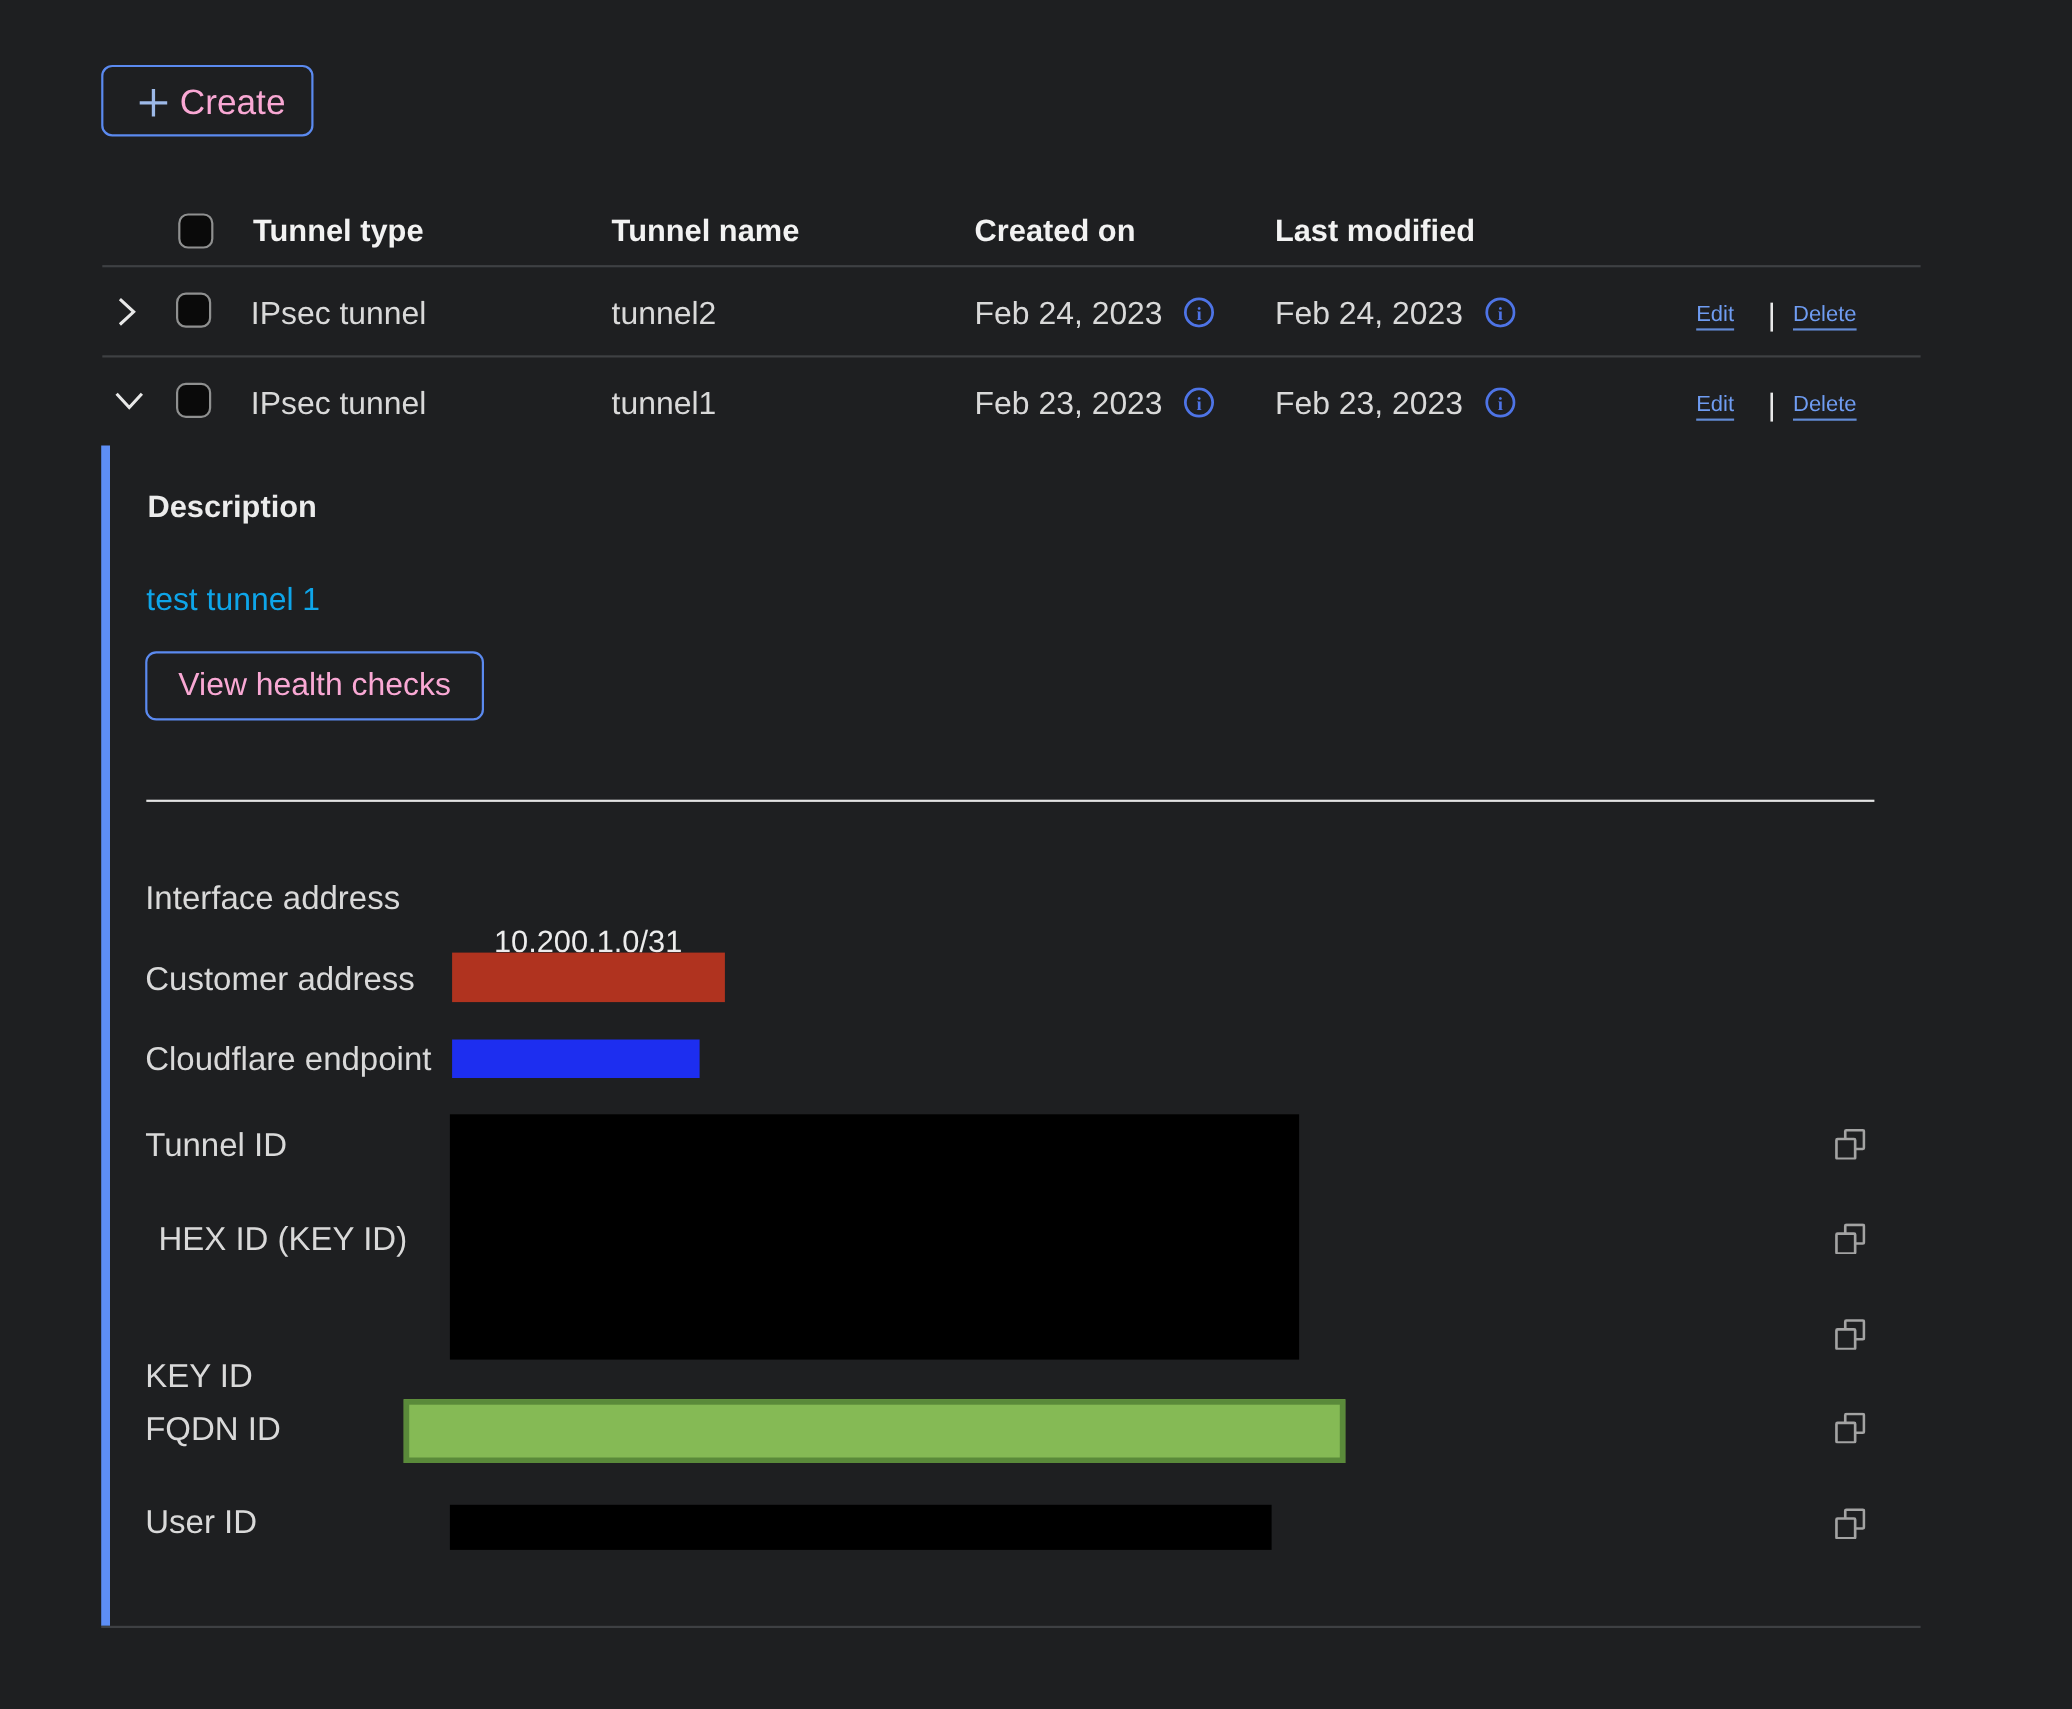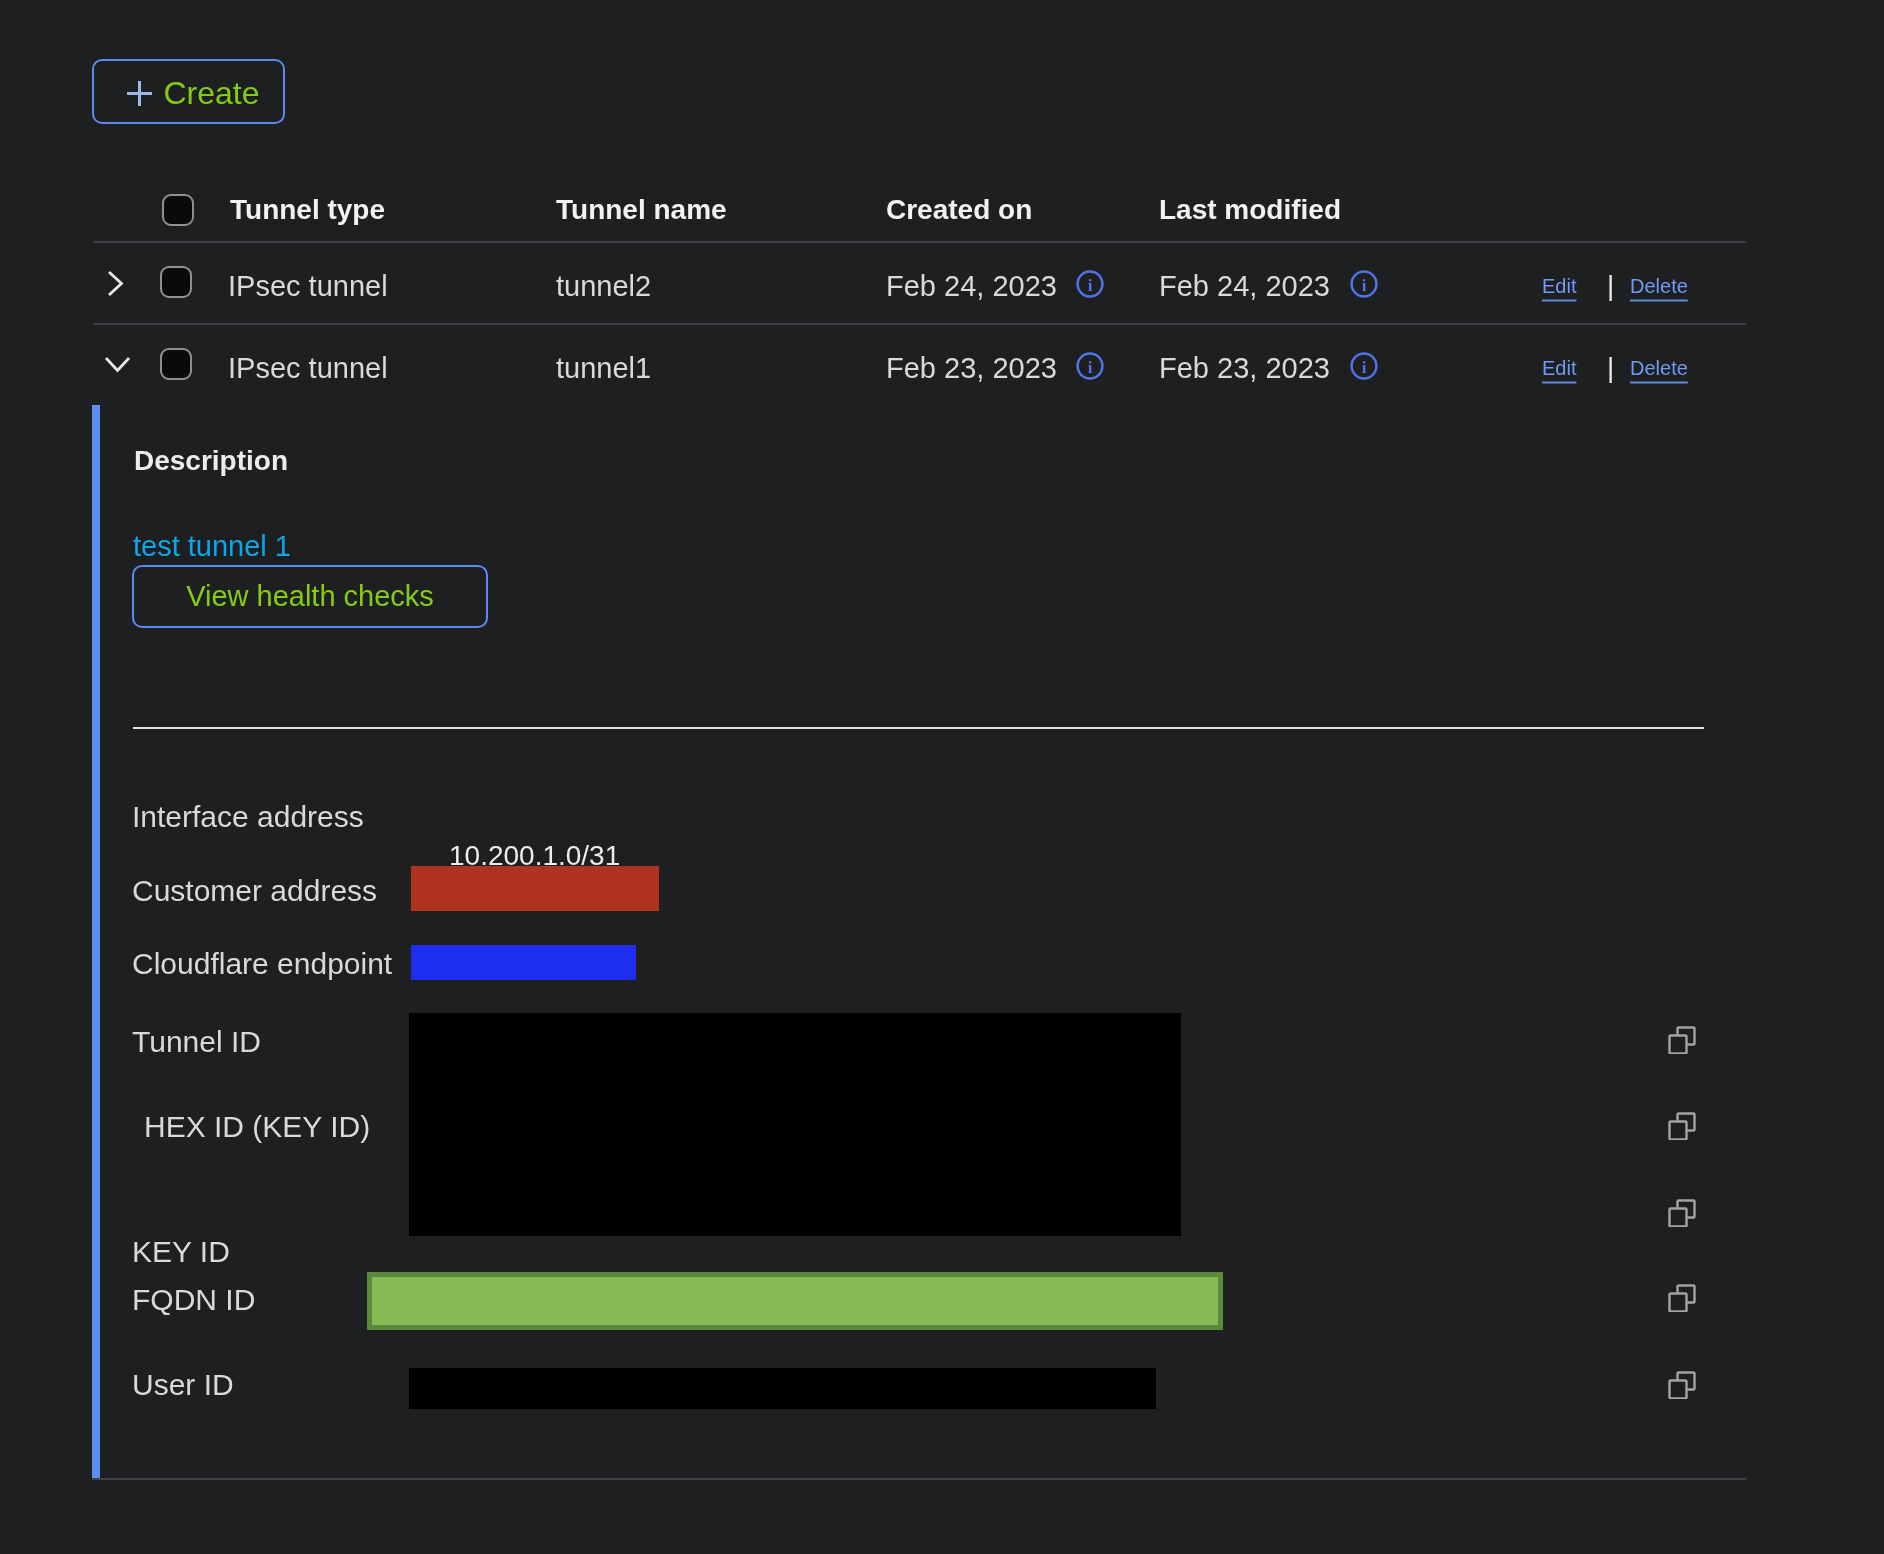--- a/index.html
+++ b/index.html
@@ -5,21 +5,21 @@
   * { margin:0; padding:0; box-sizing:border-box; }
   html,body { width:1884px; height:1554px; background:#1e1f21; overflow:hidden; }
   body { font-family:"Liberation Sans", sans-serif; position:relative; }
   .abs { position:absolute; }
   .t { position:absolute; transform:translateY(-50%); white-space:nowrap; font-size:29px; color:#d9d9d9;text-align:center; }
   .white { color:#ececec; }
   .bold { font-weight:bold; color:#f2f2f2; font-size:28px; }
   .link { font-size:20px; color:#6f9cf2; text-decoration:underline; text-decoration-color:rgba(111,156,242,.85); text-underline-offset:7px; text-decoration-thickness:2px; }
   .hline { position:absolute; height:2px; background:#3e4043; }
   .btn { position:absolute; border:2px solid #5b8af0; border-radius:10px; background:transparent;
-         color:#84cc16; font-size:32px; display:flex; align-items:center; justify-content:center; }
+         color:#f9a8d4; font-size:32px; display:flex; align-items:center; justify-content:center; }
   .lbl { font-size:30px; }
   .cb { position:absolute; width:32px; height:32px; border:2px solid #8f9090; border-radius:9px; background:#0a0a0a; }
 </style>
 </head>
 <body>
 
 <div class="btn" style="left:92px; top:59px; width:193px; height:65px; font-size:32px; padding-left:9px; padding-top:3px;">
   <svg width="27" height="27" viewBox="0 0 27 27" style="margin-right:10px;">
     <path d="M13.5 1 V26 M1 13.5 H26" stroke="#9db9e8" stroke-width="3" fill="none"></path>
   </svg>
@@ -71,21 +71,21 @@
   <text x="14" y="21" font-family="Liberation Serif, serif" font-size="17" fill="#4e74e6" text-anchor="middle" font-weight="bold">i</text>
 </svg>
 <div class="t link" style="left:1542px; top:368px;">Edit</div>
 <div class="t" style="left:1607px; top:368px; color:#e8e8e8; font-size:28px;">|</div>
 <div class="t link" style="left:1630px; top:368px;">Delete</div>
 
 <div class="abs" style="left:92px; top:405px; width:8px; height:1073px; background:#5d8ef6;"></div>
 
 <div class="t" style="left:134px; top:461px; font-size:28px; font-weight:bold; color:#ececec;">Description</div>
 <div class="t" style="left:133px; top:546px; color:#0ea5e9;">test tunnel 1</div>
-<div class="btn" style="left:132px; top:565px; width:356px; height:63px; font-size:29px;">View health checks</div>
+<div class="btn" style="left:132px; top:592px; width:308px; height:63px; font-size:29px;">View health checks</div>
 <div class="hline" style="left:133px; top:727px; width:1571px; background:#e3e3e3;"></div>
 
 <div class="t lbl" style="left:132px; top:817px;">Interface address</div>
 <div class="t white" style="left:449px; top:817px; font-size:28px;margin-top:39px;">10.200.1.0/31</div>
 
 <div class="t lbl" style="left:132px; top:891px;">Customer address</div>
 <div class="abs" style="left:411px; top:866px; width:248px; height:45px; background:#b0331f;"></div>
 
 <div class="t lbl" style="left:132px; top:964px;">Cloudflare endpoint</div>
 <div class="abs" style="left:411px; top:945px; width:225px; height:35px; background:#1d2ef0;"></div>

